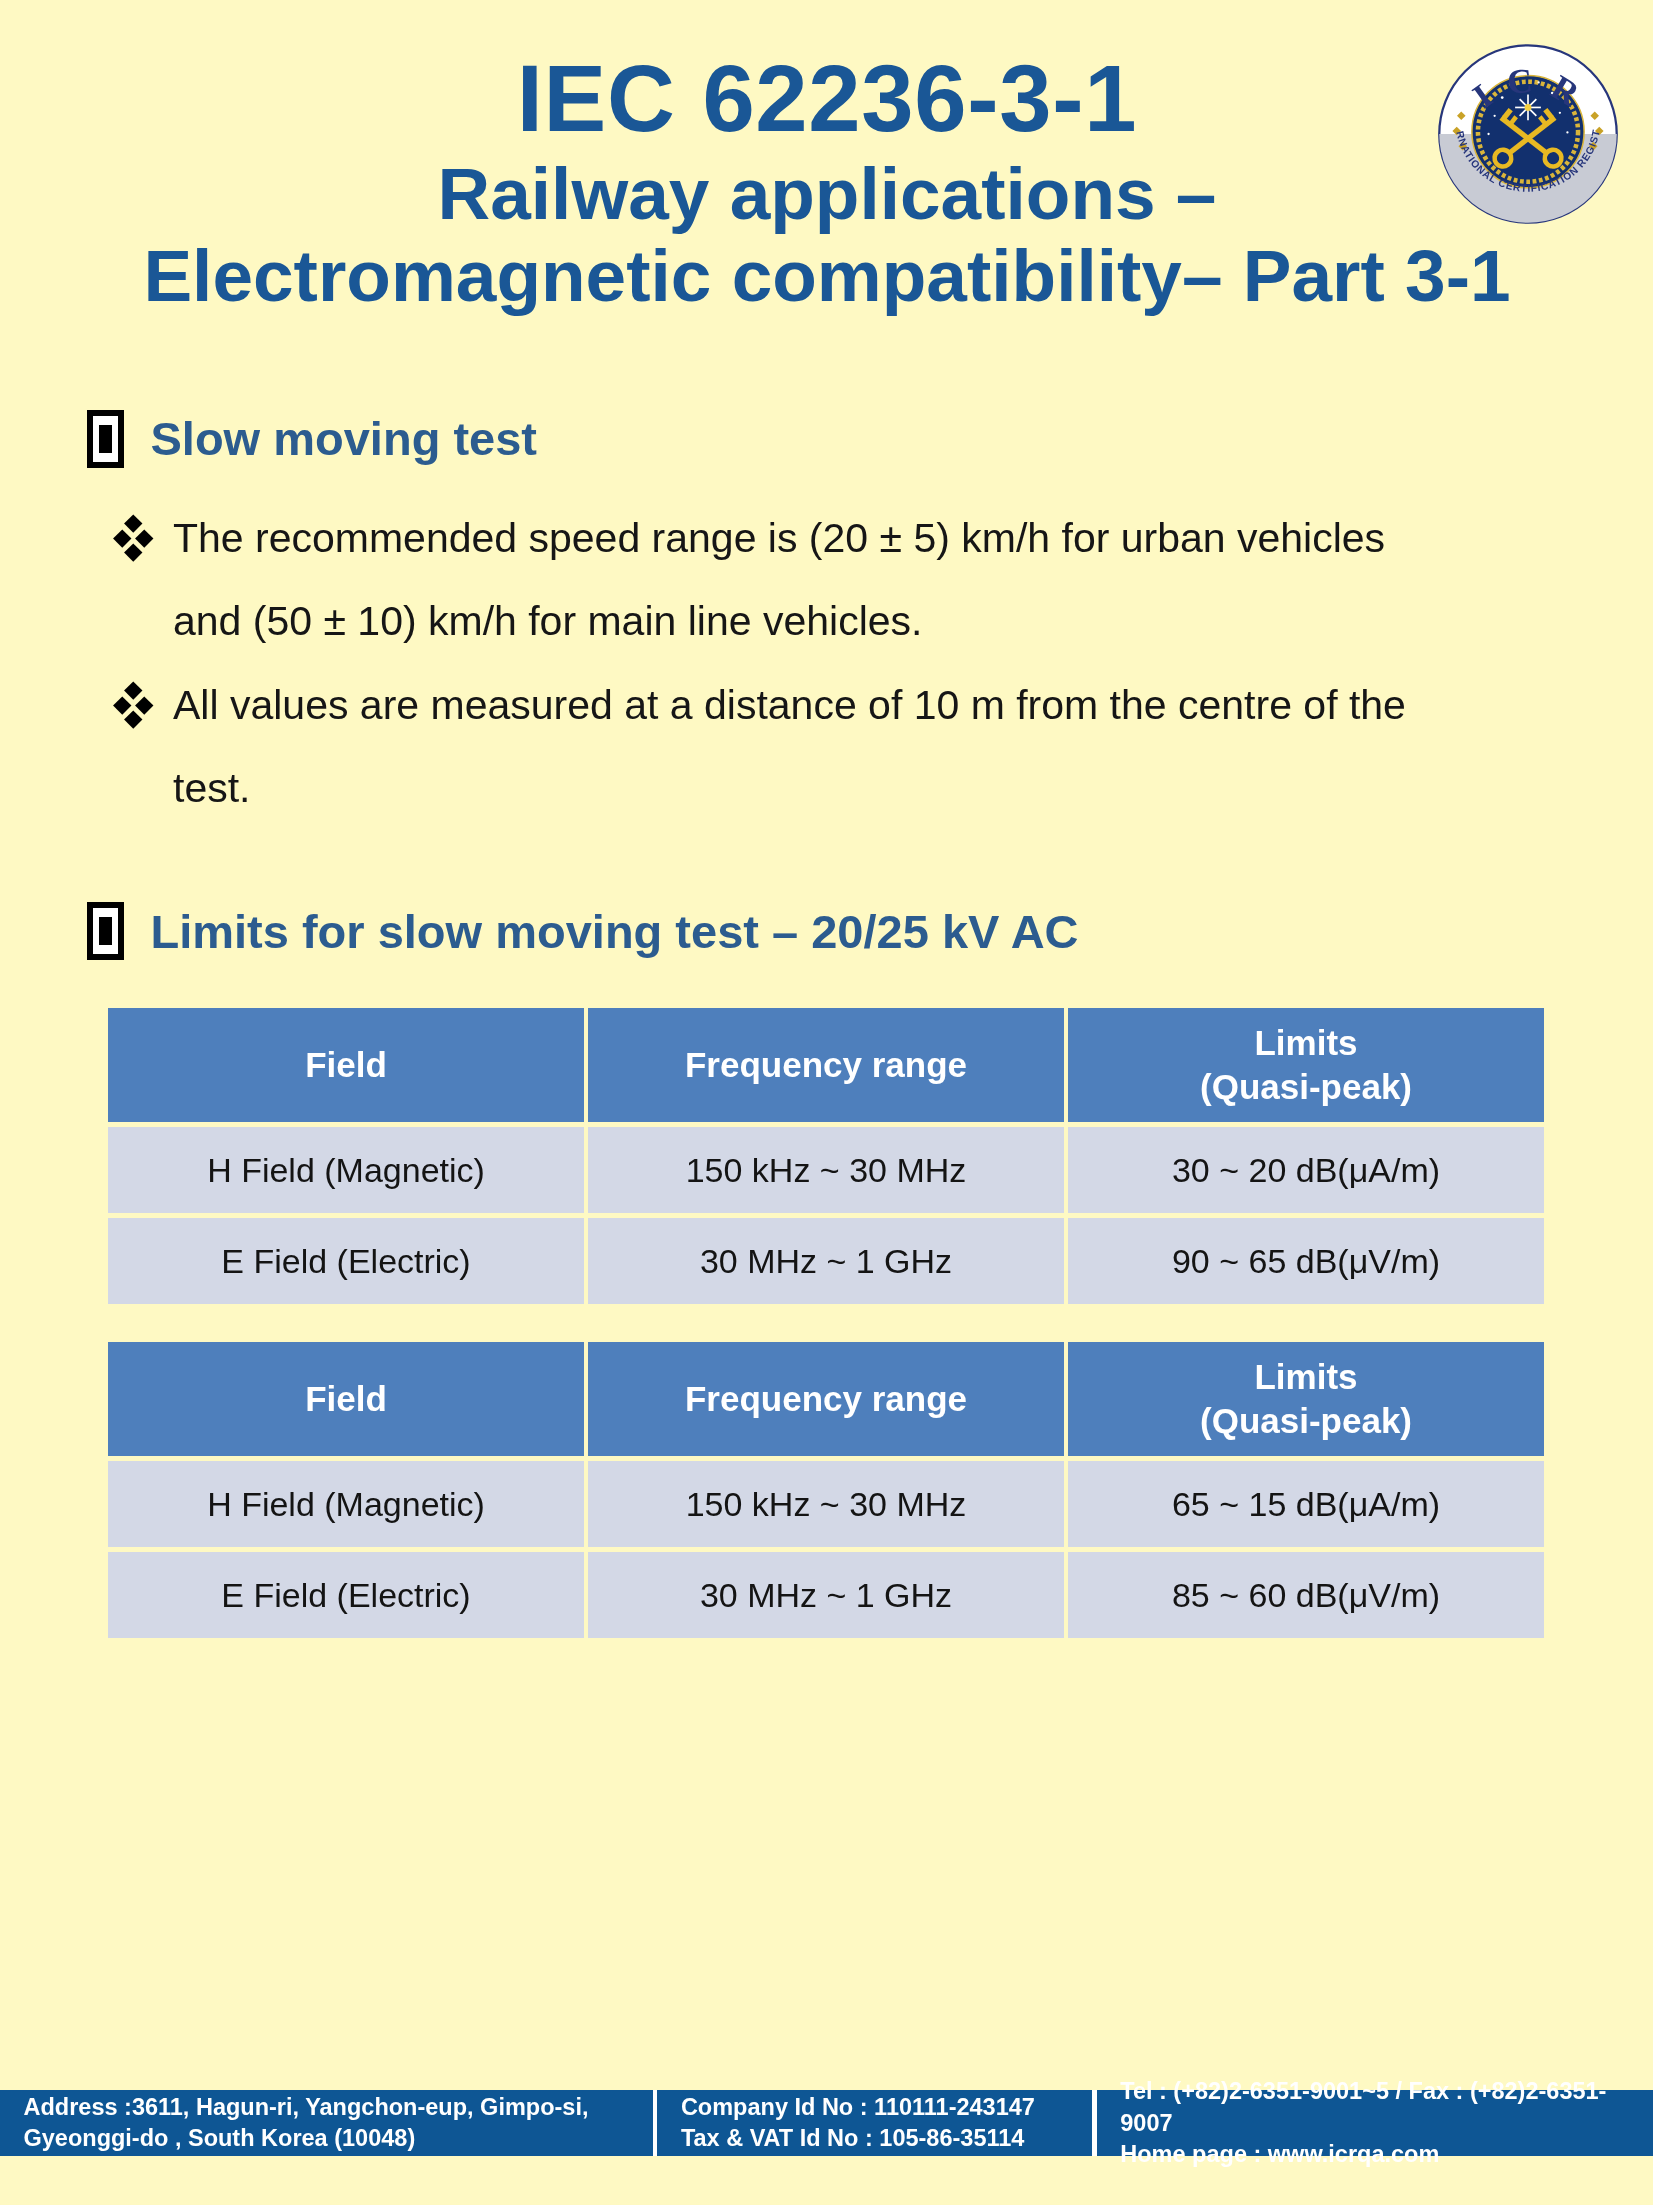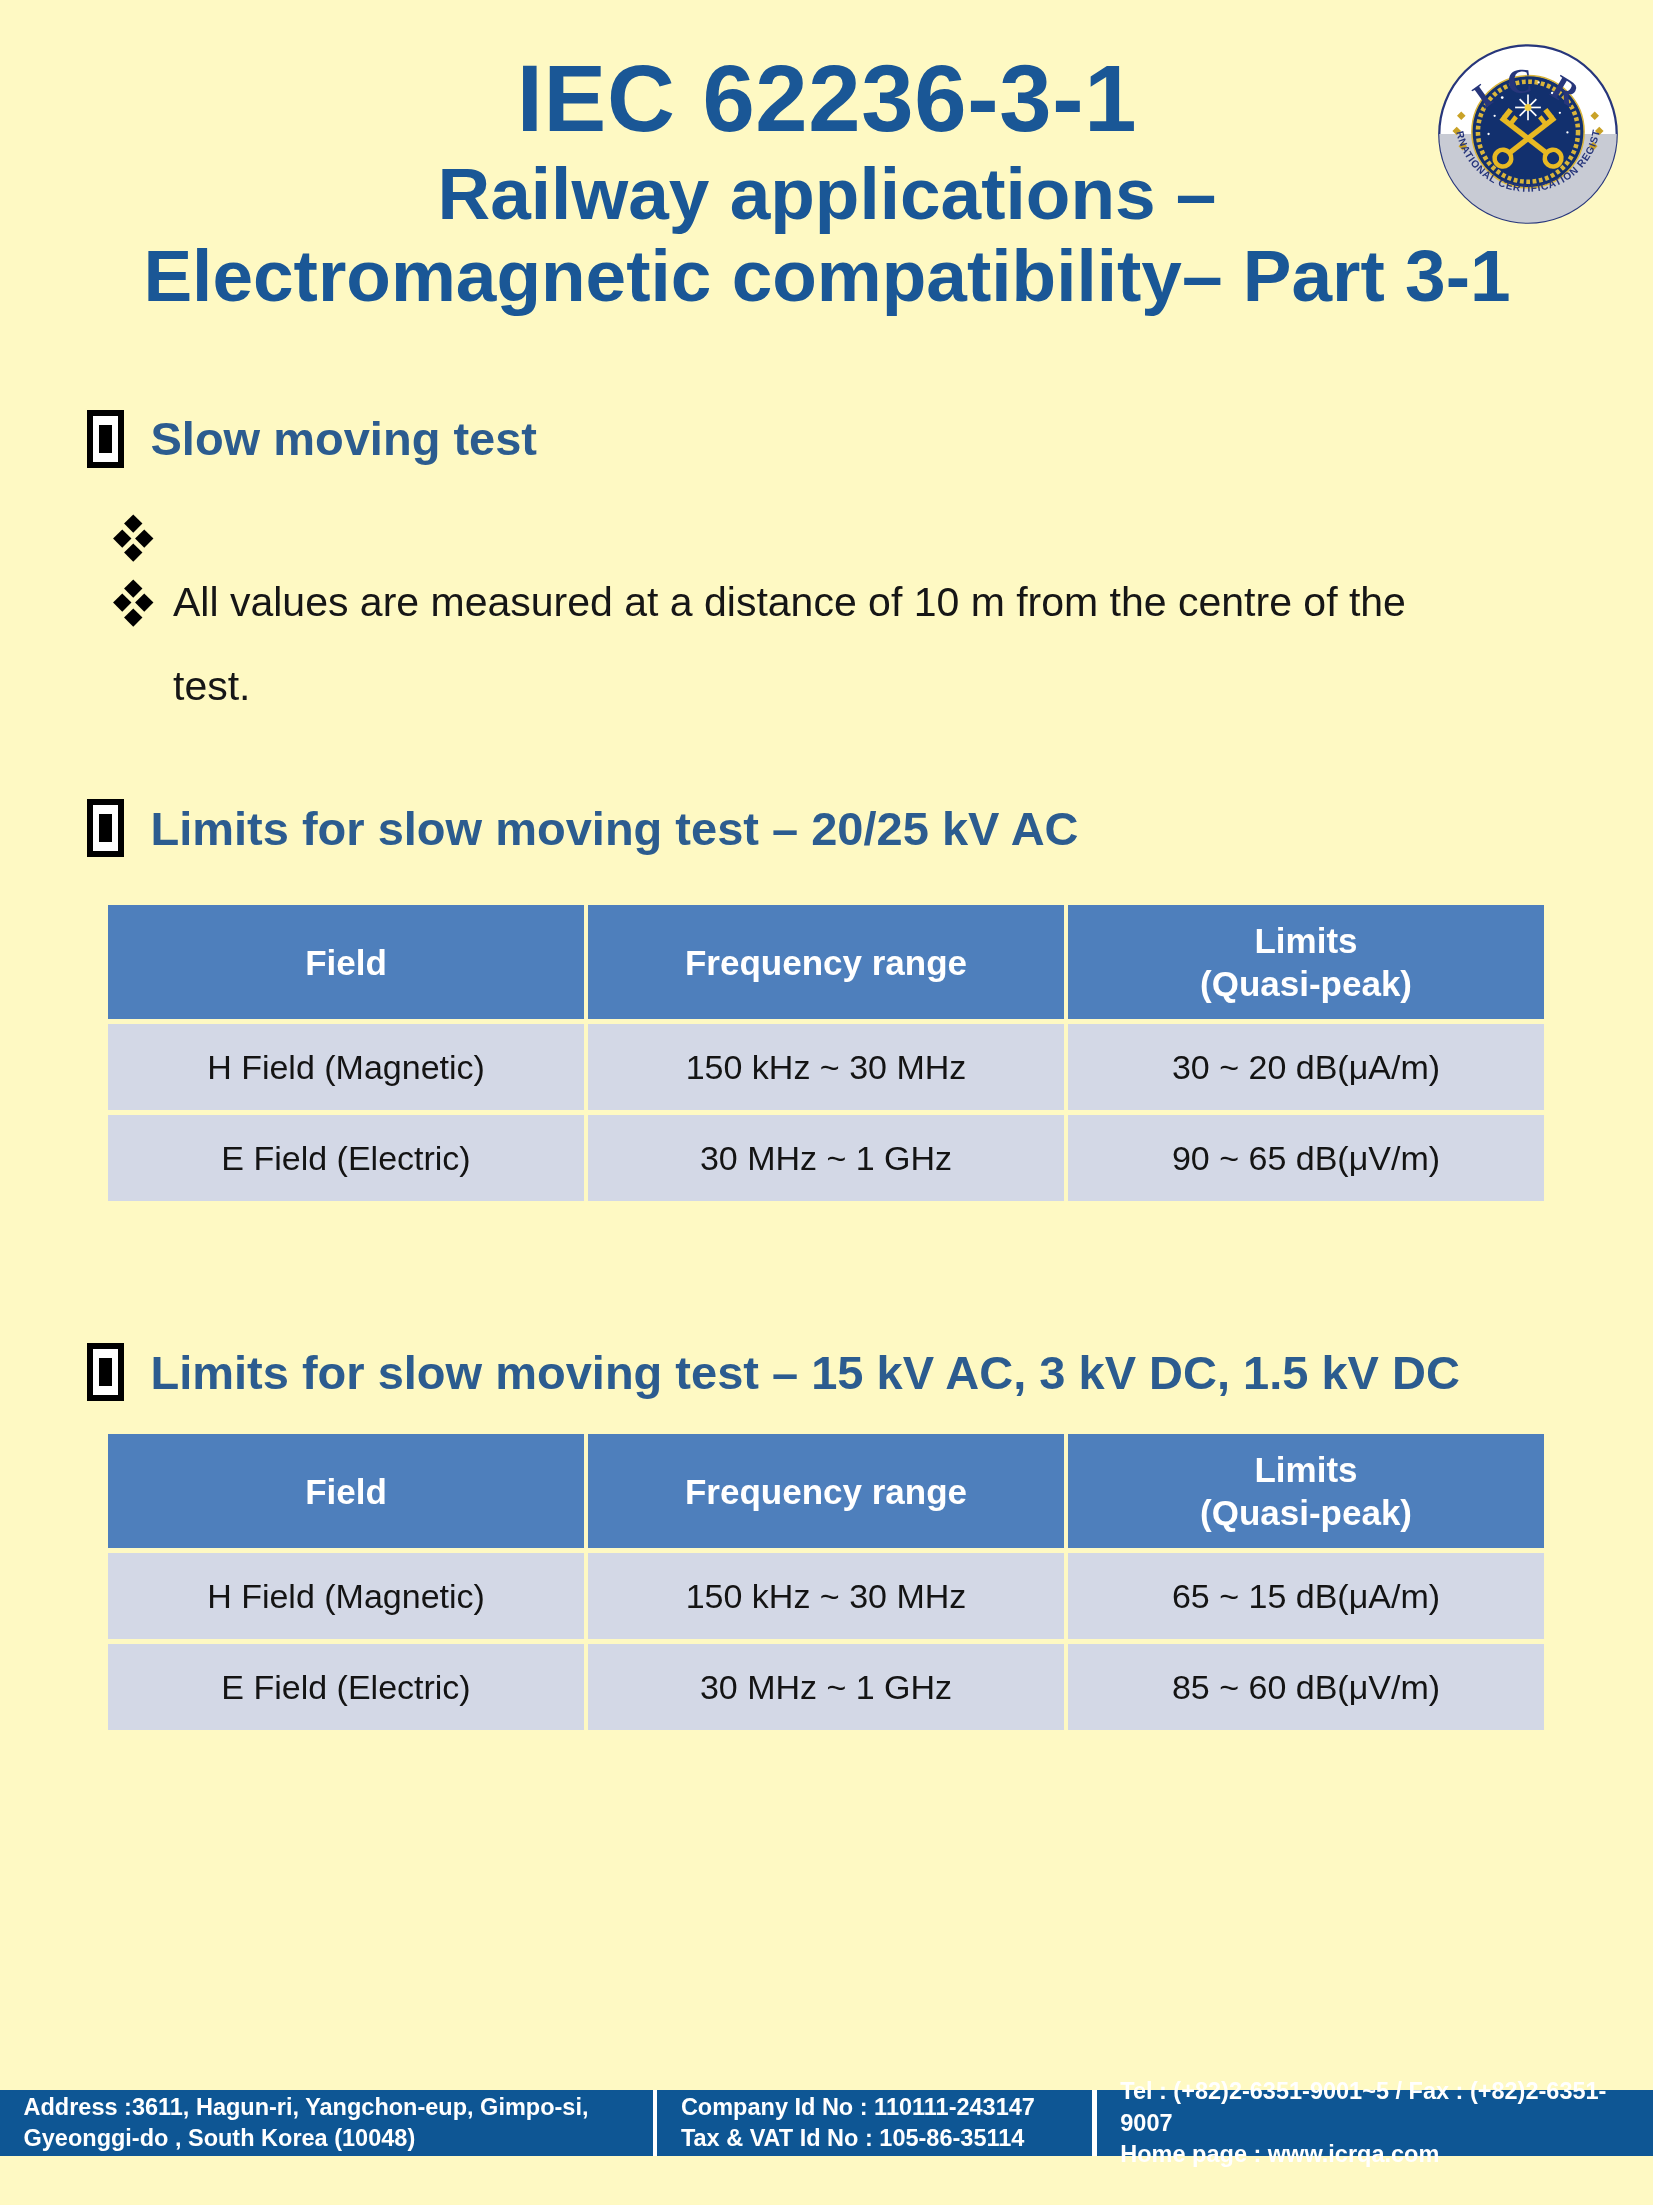--- a/index.html
+++ b/index.html
@@ -150,20 +150,24 @@
   </div>
 
   <div class="bullets">
     <div class="bullet-item">
       <span class="diamond-bullet">
         <i class="dm-t"></i>
           <i class="dm-l"></i>
           <i class="dm-r"></i>
           <i class="dm-b"></i>
       </span>
+      <div class="bullet-text">
+        <div>The recommended speed range is (20 ± 5) km/h for urban vehicles</div>
+        <div>and (50 ± 10) km/h for main line vehicles.</div>
+      </div>
     </div>
     <div class="bullet-item">
       <span class="diamond-bullet">
         <i class="dm-t"></i>
           <i class="dm-l"></i>
           <i class="dm-r"></i>
           <i class="dm-b"></i>
       </span>
       <div class="bullet-text">
         <div>All values are measured at a distance of 10 m from the centre of the</div>
@@ -197,26 +201,20 @@
         <td>30 ~ 20 dB(μA/m)</td>
       </tr>
       <tr>
         <td>E Field (Electric)</td>
         <td>30 MHz ~ 1 GHz</td>
         <td>90 ~ 65 dB(μV/m)</td>
       </tr>
     </tbody>
   </table>
 
-  <div class="section-heading sec3">
-    <span class="boxed-bullet">
-        <span class="boxed-bullet-bar"></span>
-      </span>
-    <span>Limits for slow moving test – 15 kV AC, 3 kV DC, 1.5 kV DC</span>
-  </div>
 
   <table class="limits-table t2">
     <thead>
       <tr>
         <th>Field</th>
         <th>Frequency range</th>
         <th>
           <div>Limits</div>
           <div>(Quasi-peak)</div>
         </th>

